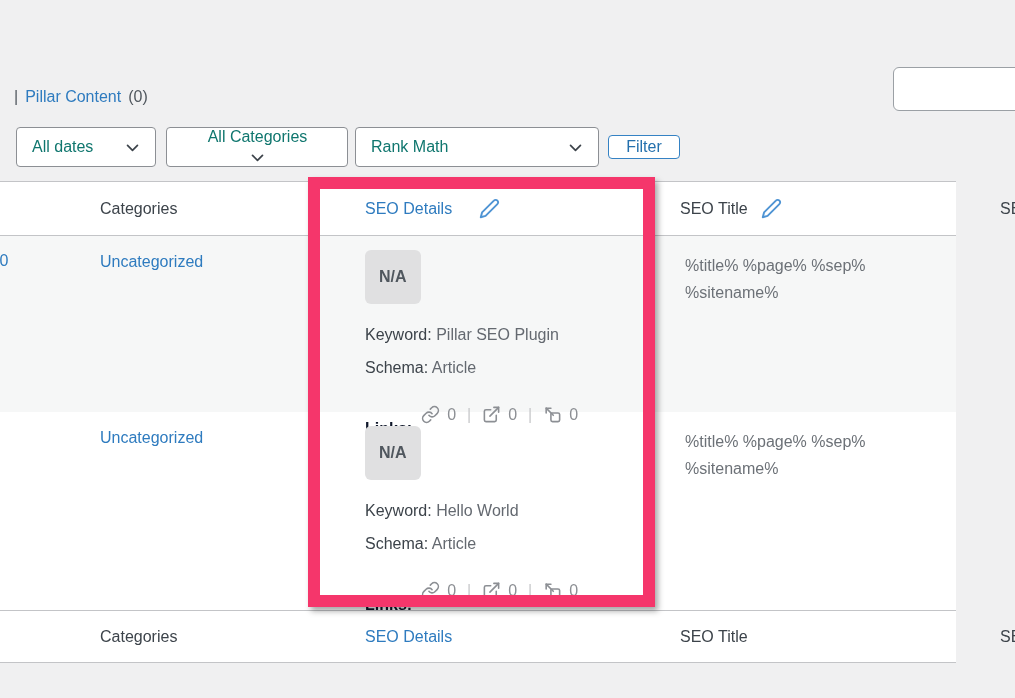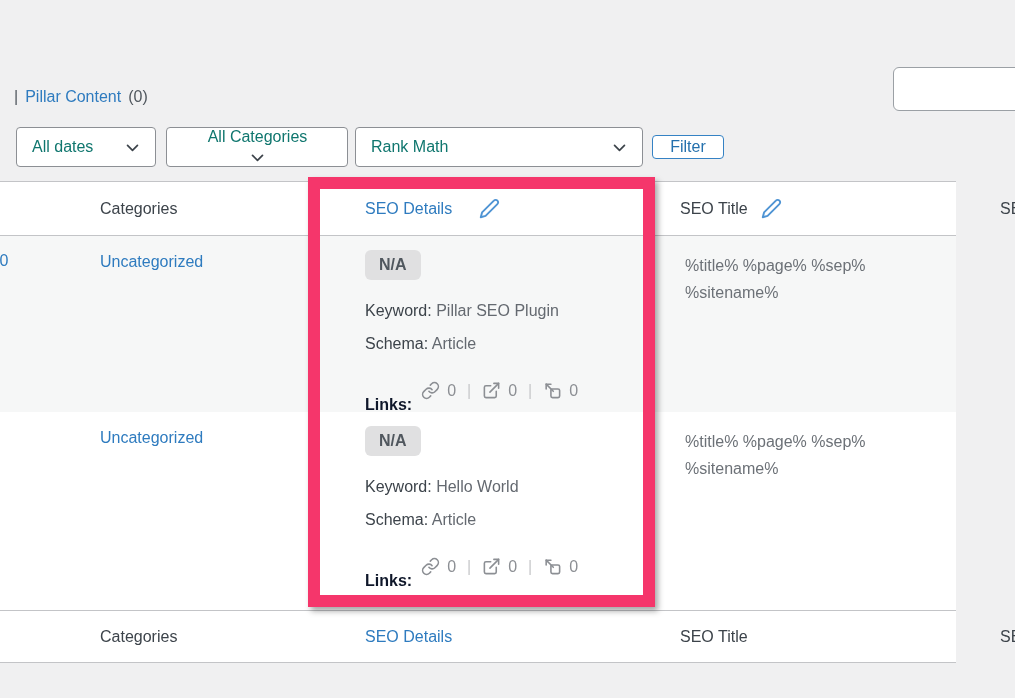--- a/index.html
+++ b/index.html
@@ -25,21 +25,21 @@
     position:absolute; left:16px; top:127px;
     display:flex; align-items:center;
   }
   .select {
     height:40px; background:#fff; border:1px solid #8c8f94; border-radius:4px;
     display:flex; align-items:center; justify-content:space-between;
     padding:0 14px 0 15px; font-size:16px; color:#0f766e; cursor:pointer;
   }
   .select.dates { width:140px; margin-right:10px; }
   .select.cats  { width:182px; margin-right:7px;flex-direction:column; }
-  .select.seo   { width:288px; margin-right:9px; }
+  .select.seo   { width:244px; margin-right:9px; }
   .chev { display:flex; align-items:center; }
   .filter-btn {
     height:24px; width:72px; background:#fff;
     border:1px solid #3582c4; border-radius:4px;
     color:#2470ad; font-size:16px; font-family:inherit; cursor:pointer;
   }
   .search-box {
     position:absolute; left:893px; top:67px; width:160px; height:44px;
     background:#fff; border:1px solid #9ba0a5; border-radius:6px;
     font-size:16px; padding:0 10px; color:#3c434a;
@@ -78,21 +78,21 @@
   .col-head.linkish { color:#2e7bbf; }
   .pencil { display:inline-flex; align-items:center; }
   .pencil.after-details { margin-left:27px; }
   .pencil.after-title { margin-left:13px; }
 
   .title-fragment { color:#2e7bbf; display:inline-block; text-indent:-5px; }
   .cat-link { color:#2e7bbf; }
 
   .status-badge {
     display:inline-block; background:#e0e0e1; color:#50575e;
-    font-weight:600; font-size:16px; padding:6px 14px; border-radius:6px;
+    font-weight:600; font-size:16px; padding:18px 14px; border-radius:6px;
   }
   .kv { line-height:33px; margin-top:14px; color:#646970; }
   .kv:nth-of-type(2), .kv.tight { margin-top:0; }
   .kv strong { color:#3c434a; font-weight:400; }
   .links-line { line-height:33px; margin-top:0; color:#8c8f94; display:flex; align-items:center; gap:7px; }
   .links-line strong { color:#0f172a; font-weight:700; margin-right:2px;margin-top:28px; }
   .links-line .lsep { color:#c8c9cb; margin:0 4px; }
   .lnk { width:19px; height:19px; stroke:#8c8f94; fill:none; stroke-width:2; stroke-linecap:round; stroke-linejoin:round; }
 
   .seo-title-text { color:#6c7177; line-height:27px; max-width:270px; display:block; }

